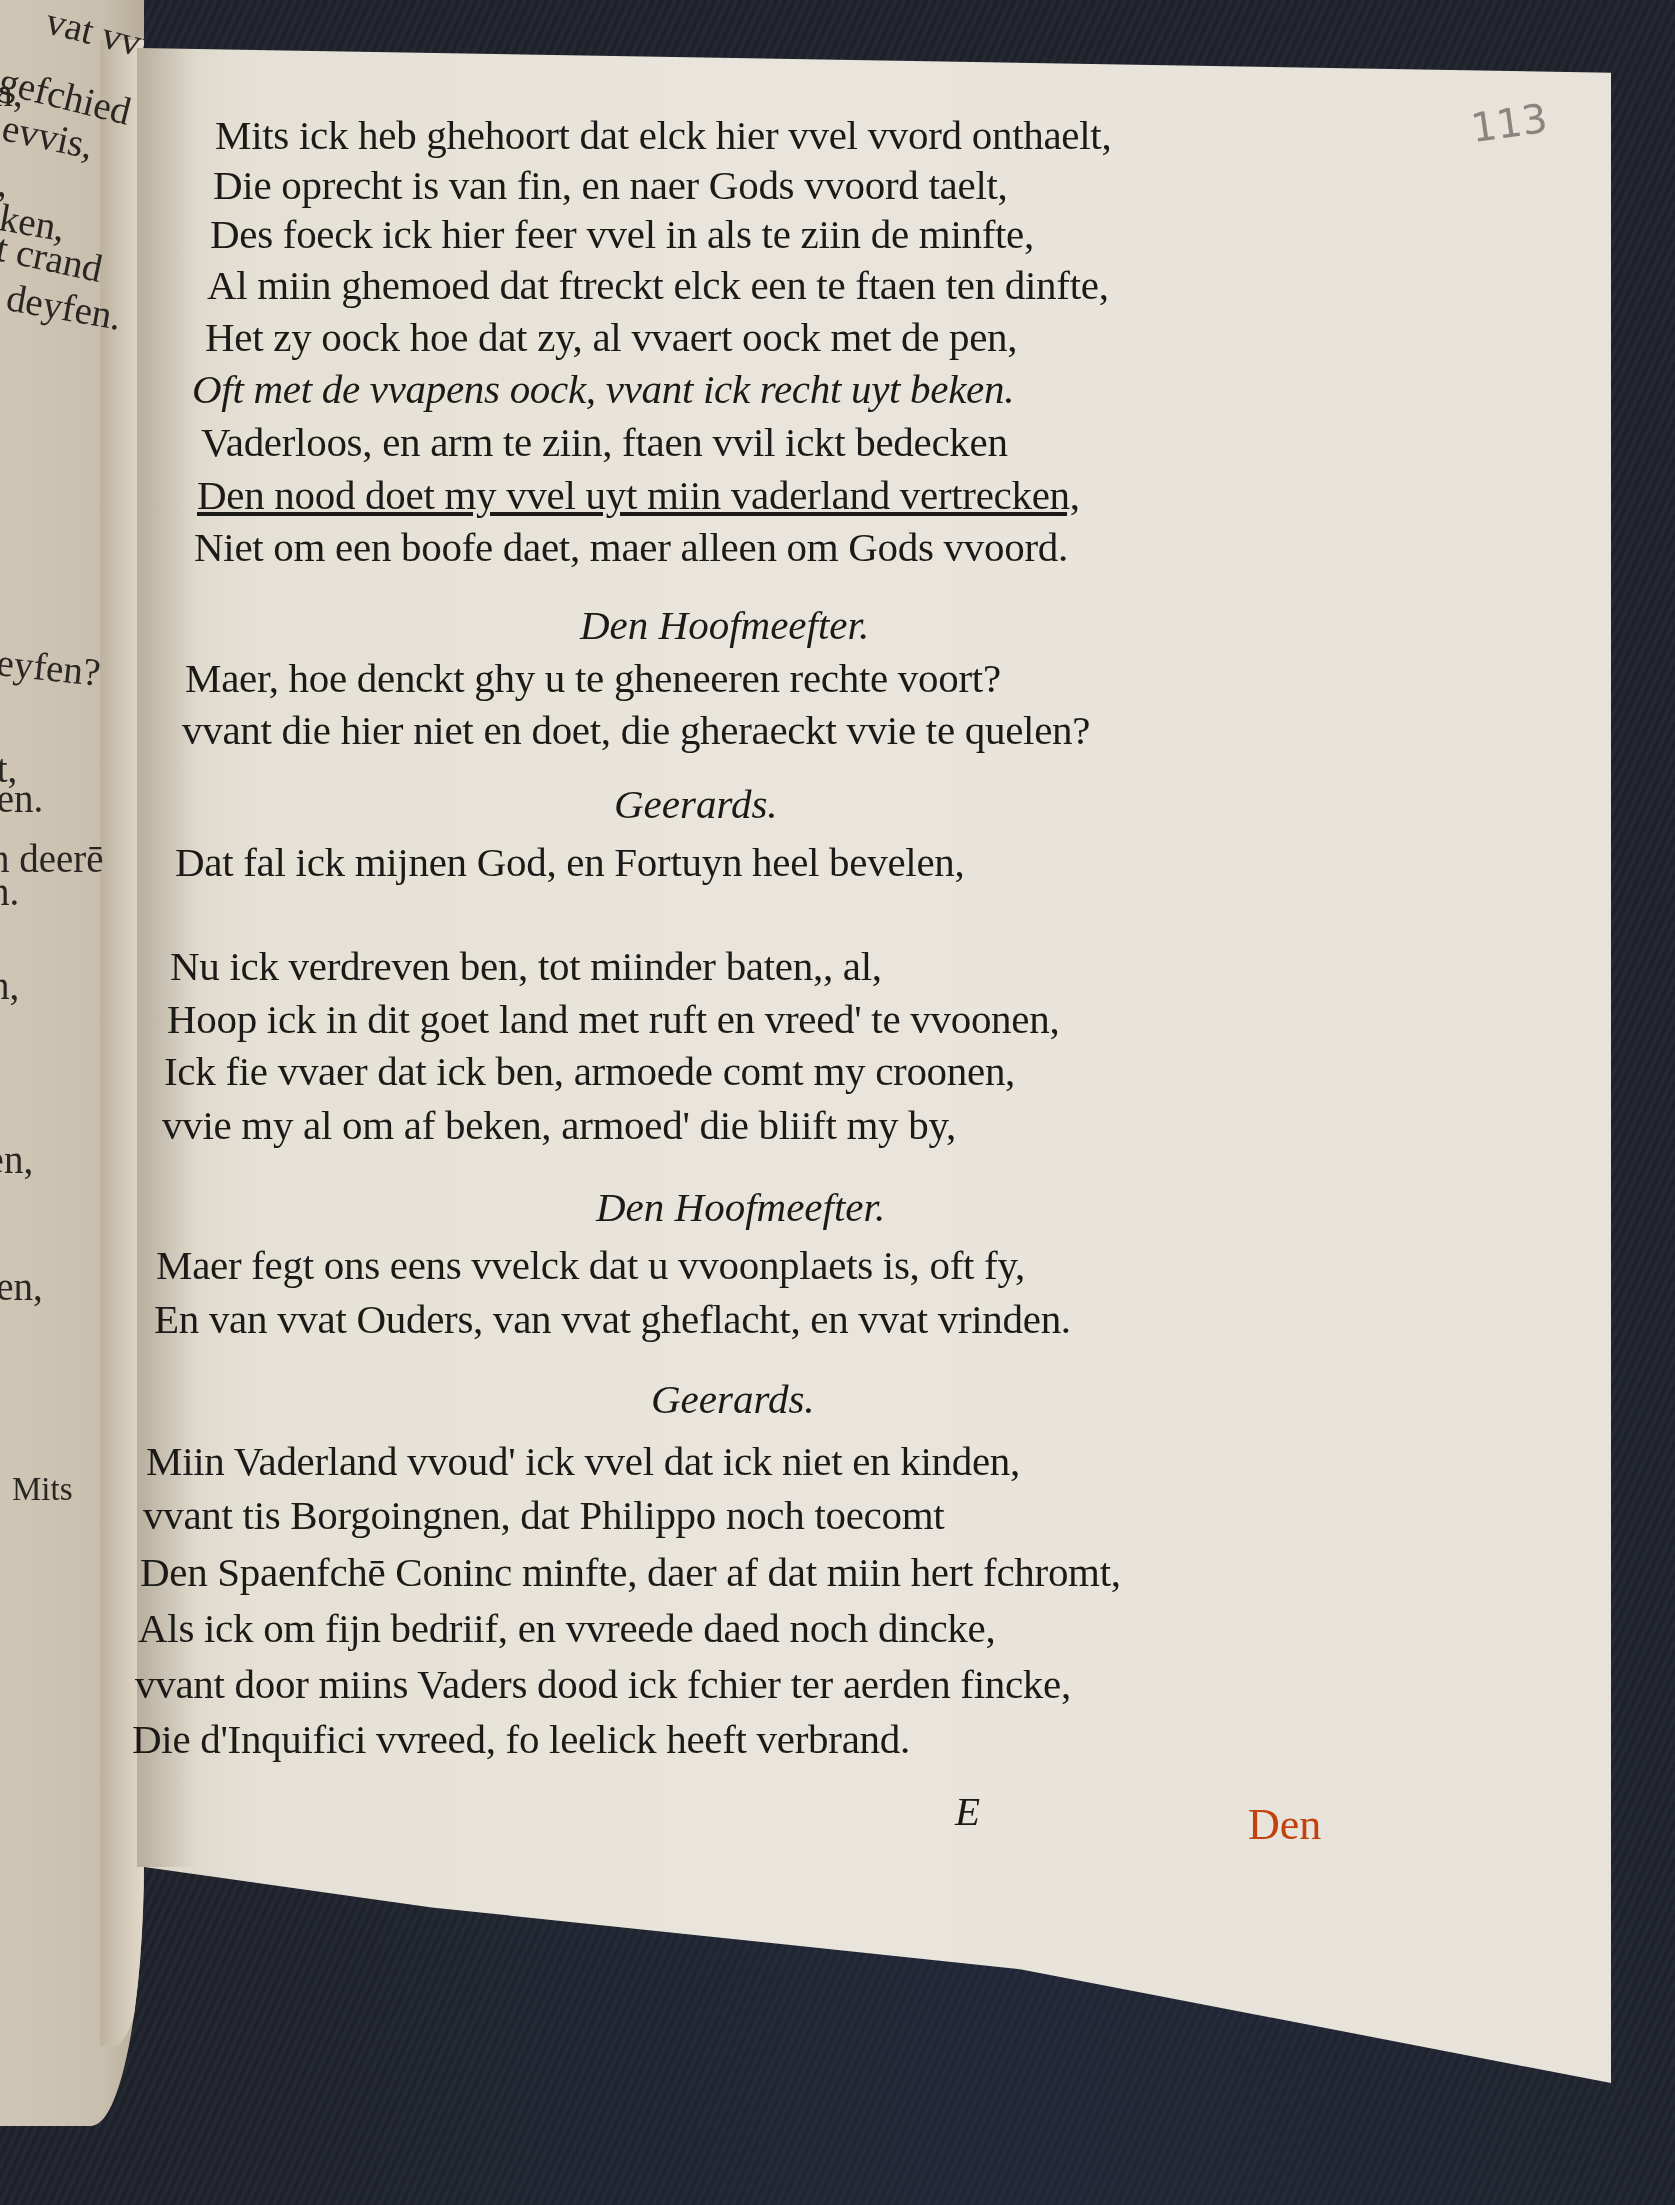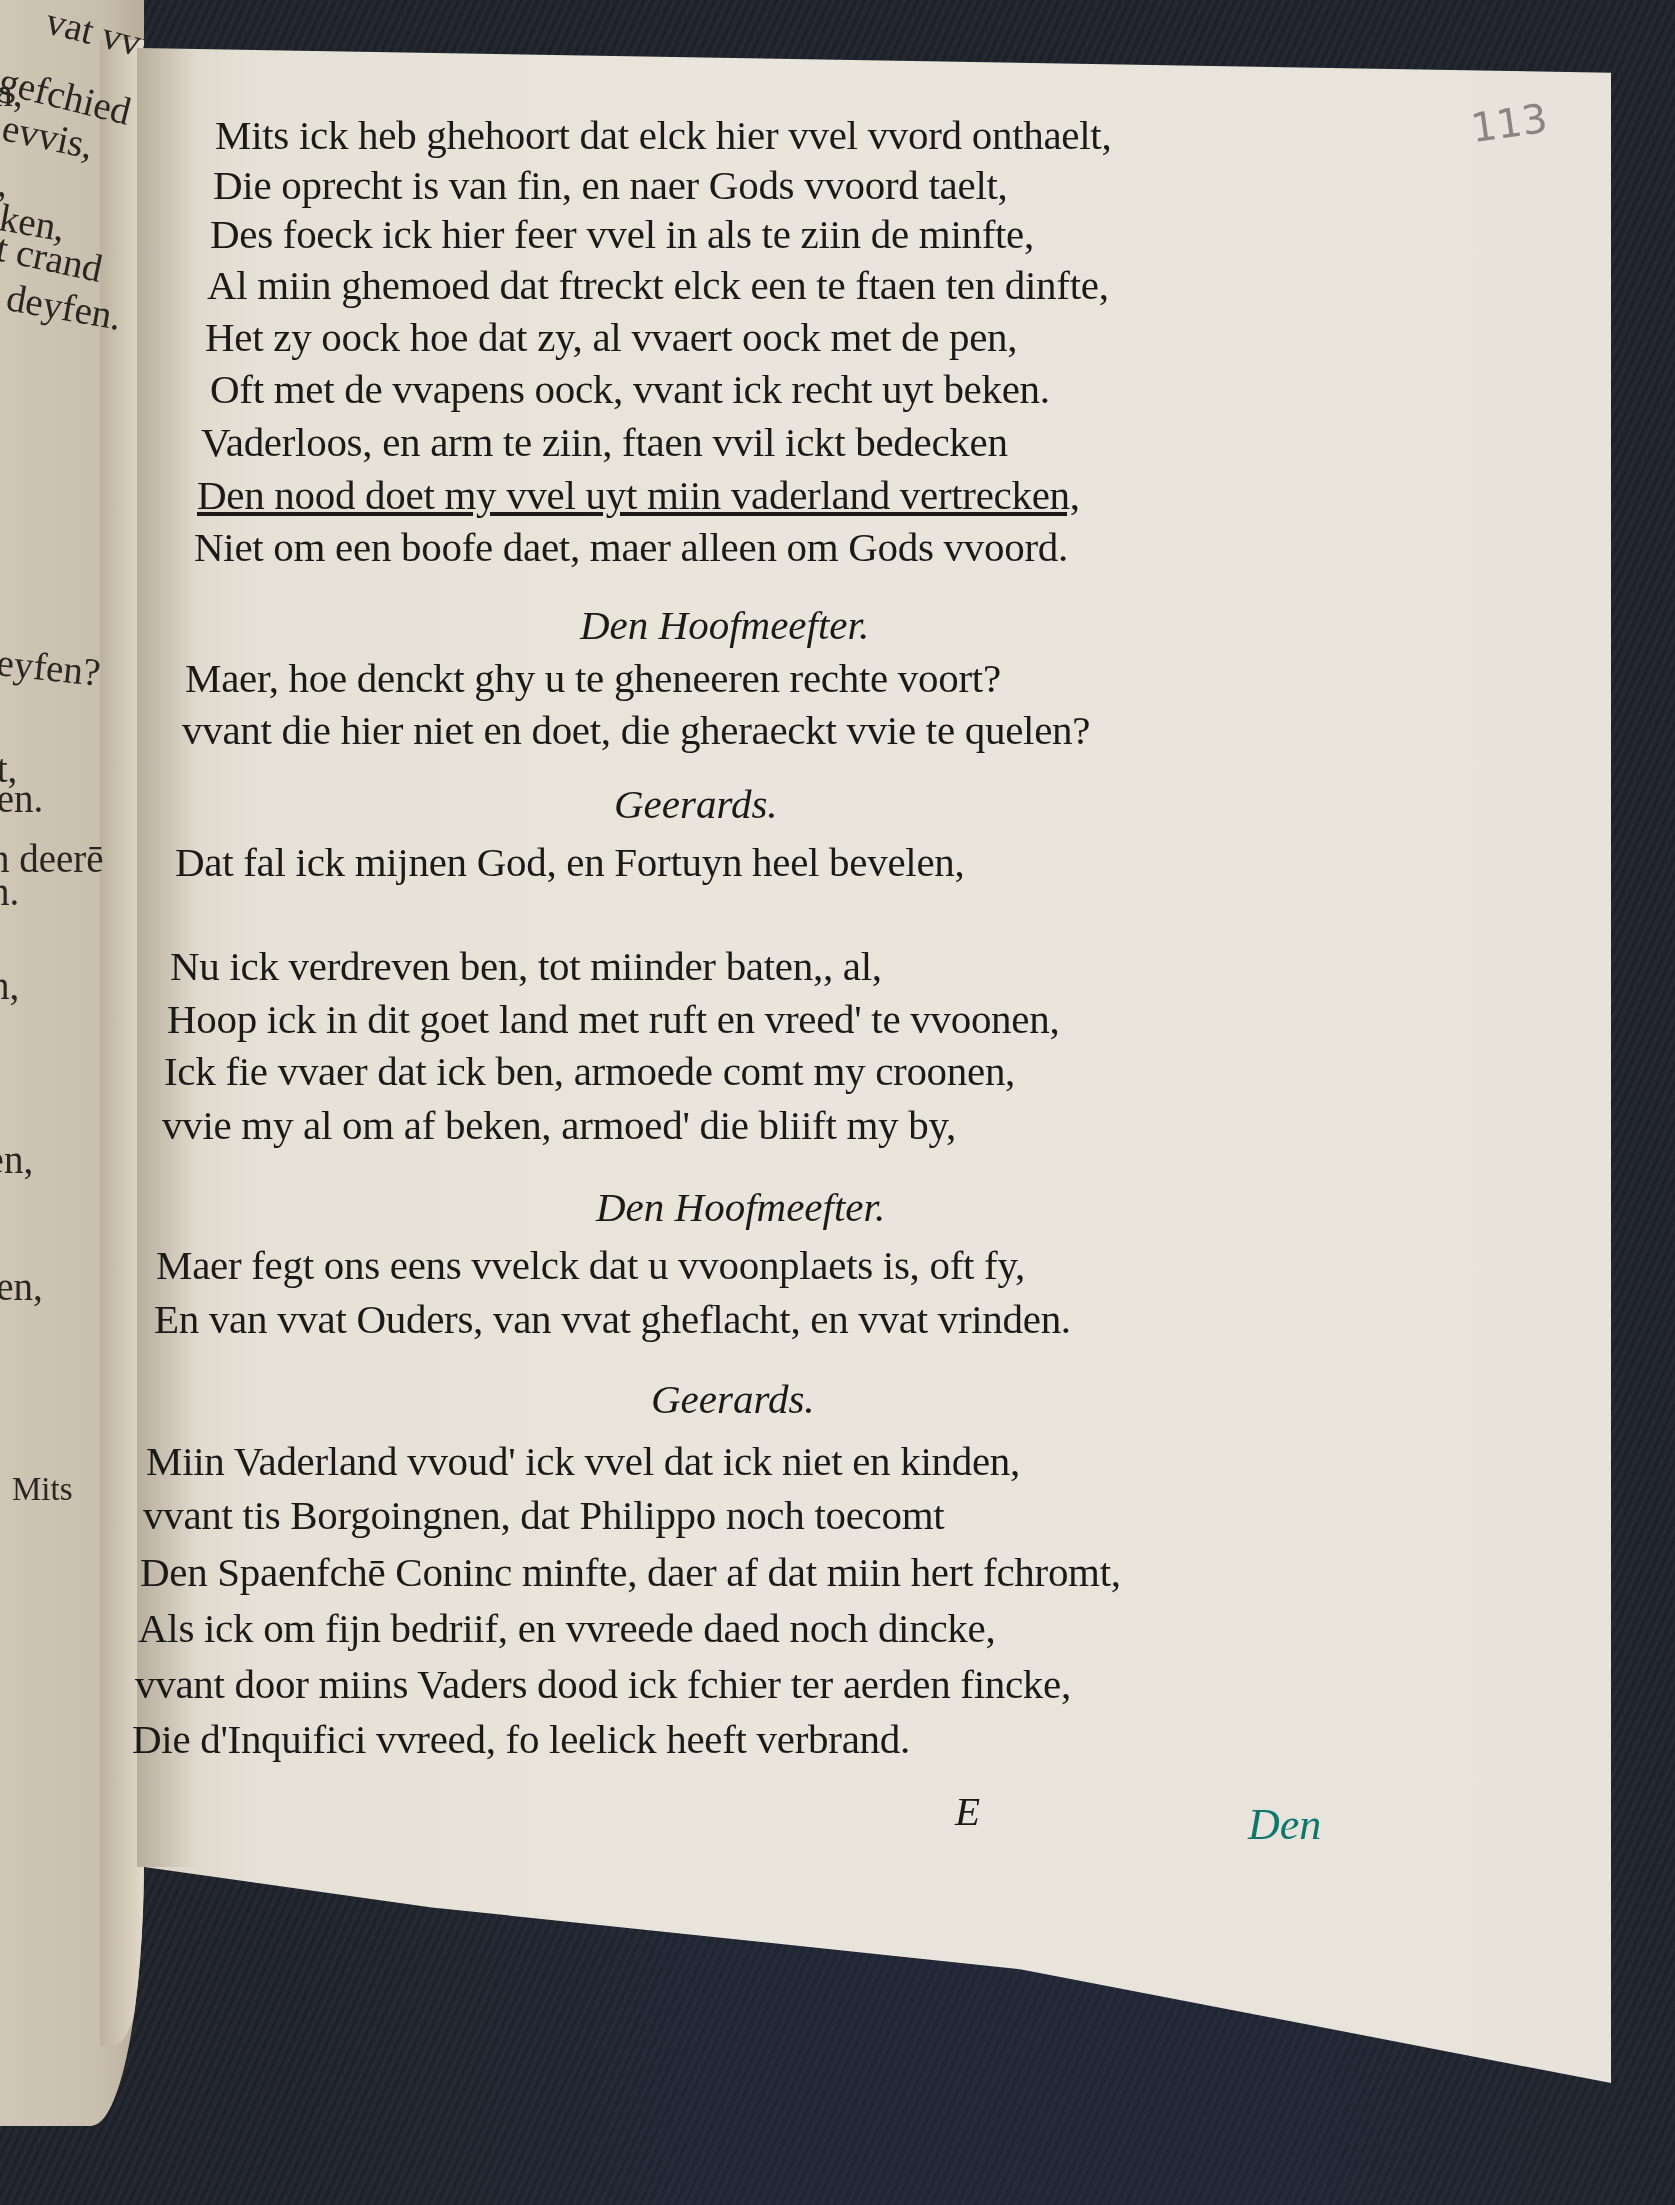--- a/index.html
+++ b/index.html
@@ -40,21 +40,21 @@
   .text-block { position:absolute; left:0; top:0; width:1466px; height:2205px; pointer-events:none; }
   .line {
     position:absolute; font-size:41px; line-height:47px; color:#1c1a18;
     white-space:nowrap; letter-spacing:-0.3px; pointer-events:auto;
   }
   .speaker {
     position:absolute; font-size:41px; line-height:47px; color:#1c1a18;
     font-style:italic; white-space:nowrap; pointer-events:auto;
   }
   .signature { position:absolute; font-size:41px; font-style:italic; color:#1c1a18; }
-  .catchword { position:absolute; font-size:44px; font-style:italic; color:#0f766e; }
+  .catchword { position:absolute; font-size:44px; color:#c2410c; }
   .folio {
     position:absolute; font-size:40px; color:#8b8580; font-family:"DejaVu Sans", sans-serif;
     transform: rotate(-8deg);
   }
 </style>
 </head>
 <body>
 
 <div class="cloth-shade"></div>
 
@@ -84,21 +84,21 @@
 
 <span class="folio" style="left:1471px;top:100px;">113</span>
 
 <div class="text-block">
 
   <div class="line" style="left:215px;top:112px;">Mits ick heb ghehoort dat elck hier vvel vvord onthaelt,</div>
   <div class="line" style="left:213px;top:162px;">Die oprecht is van fin, en naer Gods vvoord  taelt,</div>
   <div class="line" style="left:210px;top:211px;">Des foeck ick hier feer vvel in als te ziin de minfte,</div>
   <div class="line" style="left:207px;top:262px;">Al miin ghemoed dat ftreckt elck een  te ftaen ten dinfte,</div>
   <div class="line" style="left:205px;top:314px;">Het zy oock hoe dat zy, al vvaert oock met de pen,</div>
-  <div class="line" style="left:210px;top:366px;">Oft met de vvapens oock, vvant ick recht uyt beken.</div>
+  <div class="line" style="left:192px;top:366px;font-style:italic;">Oft met de vvapens oock, vvant ick recht uyt beken.</div>
   <div class="line" style="left:201px;top:419px;">Vaderloos, en arm te ziin, ftaen vvil ickt bedecken</div>
   <div class="line" style="left:197px;top:472px;text-decoration:underline;">Den nood doet my vvel uyt miin vaderland vertrecken,</div>
   <div class="line" style="left:194px;top:524px;">Niet om een boofe daet, maer alleen om Gods vvoord.</div>
 
   <div class="speaker" style="left:580px;top:602px;">Den Hoofmeefter.</div>
   <div class="line" style="left:185px;top:655px;">Maer, hoe denckt ghy u te gheneeren rechte voort?</div>
   <div class="line" style="left:182px;top:707px;">vvant die hier niet en doet, die gheraeckt vvie te quelen?</div>
 
   <div class="speaker" style="left:614px;top:781px;">Geerards.</div>
   <div class="line" style="left:175px;top:839px;">Dat fal ick mijnen God, en Fortuyn heel bevelen,</div>

